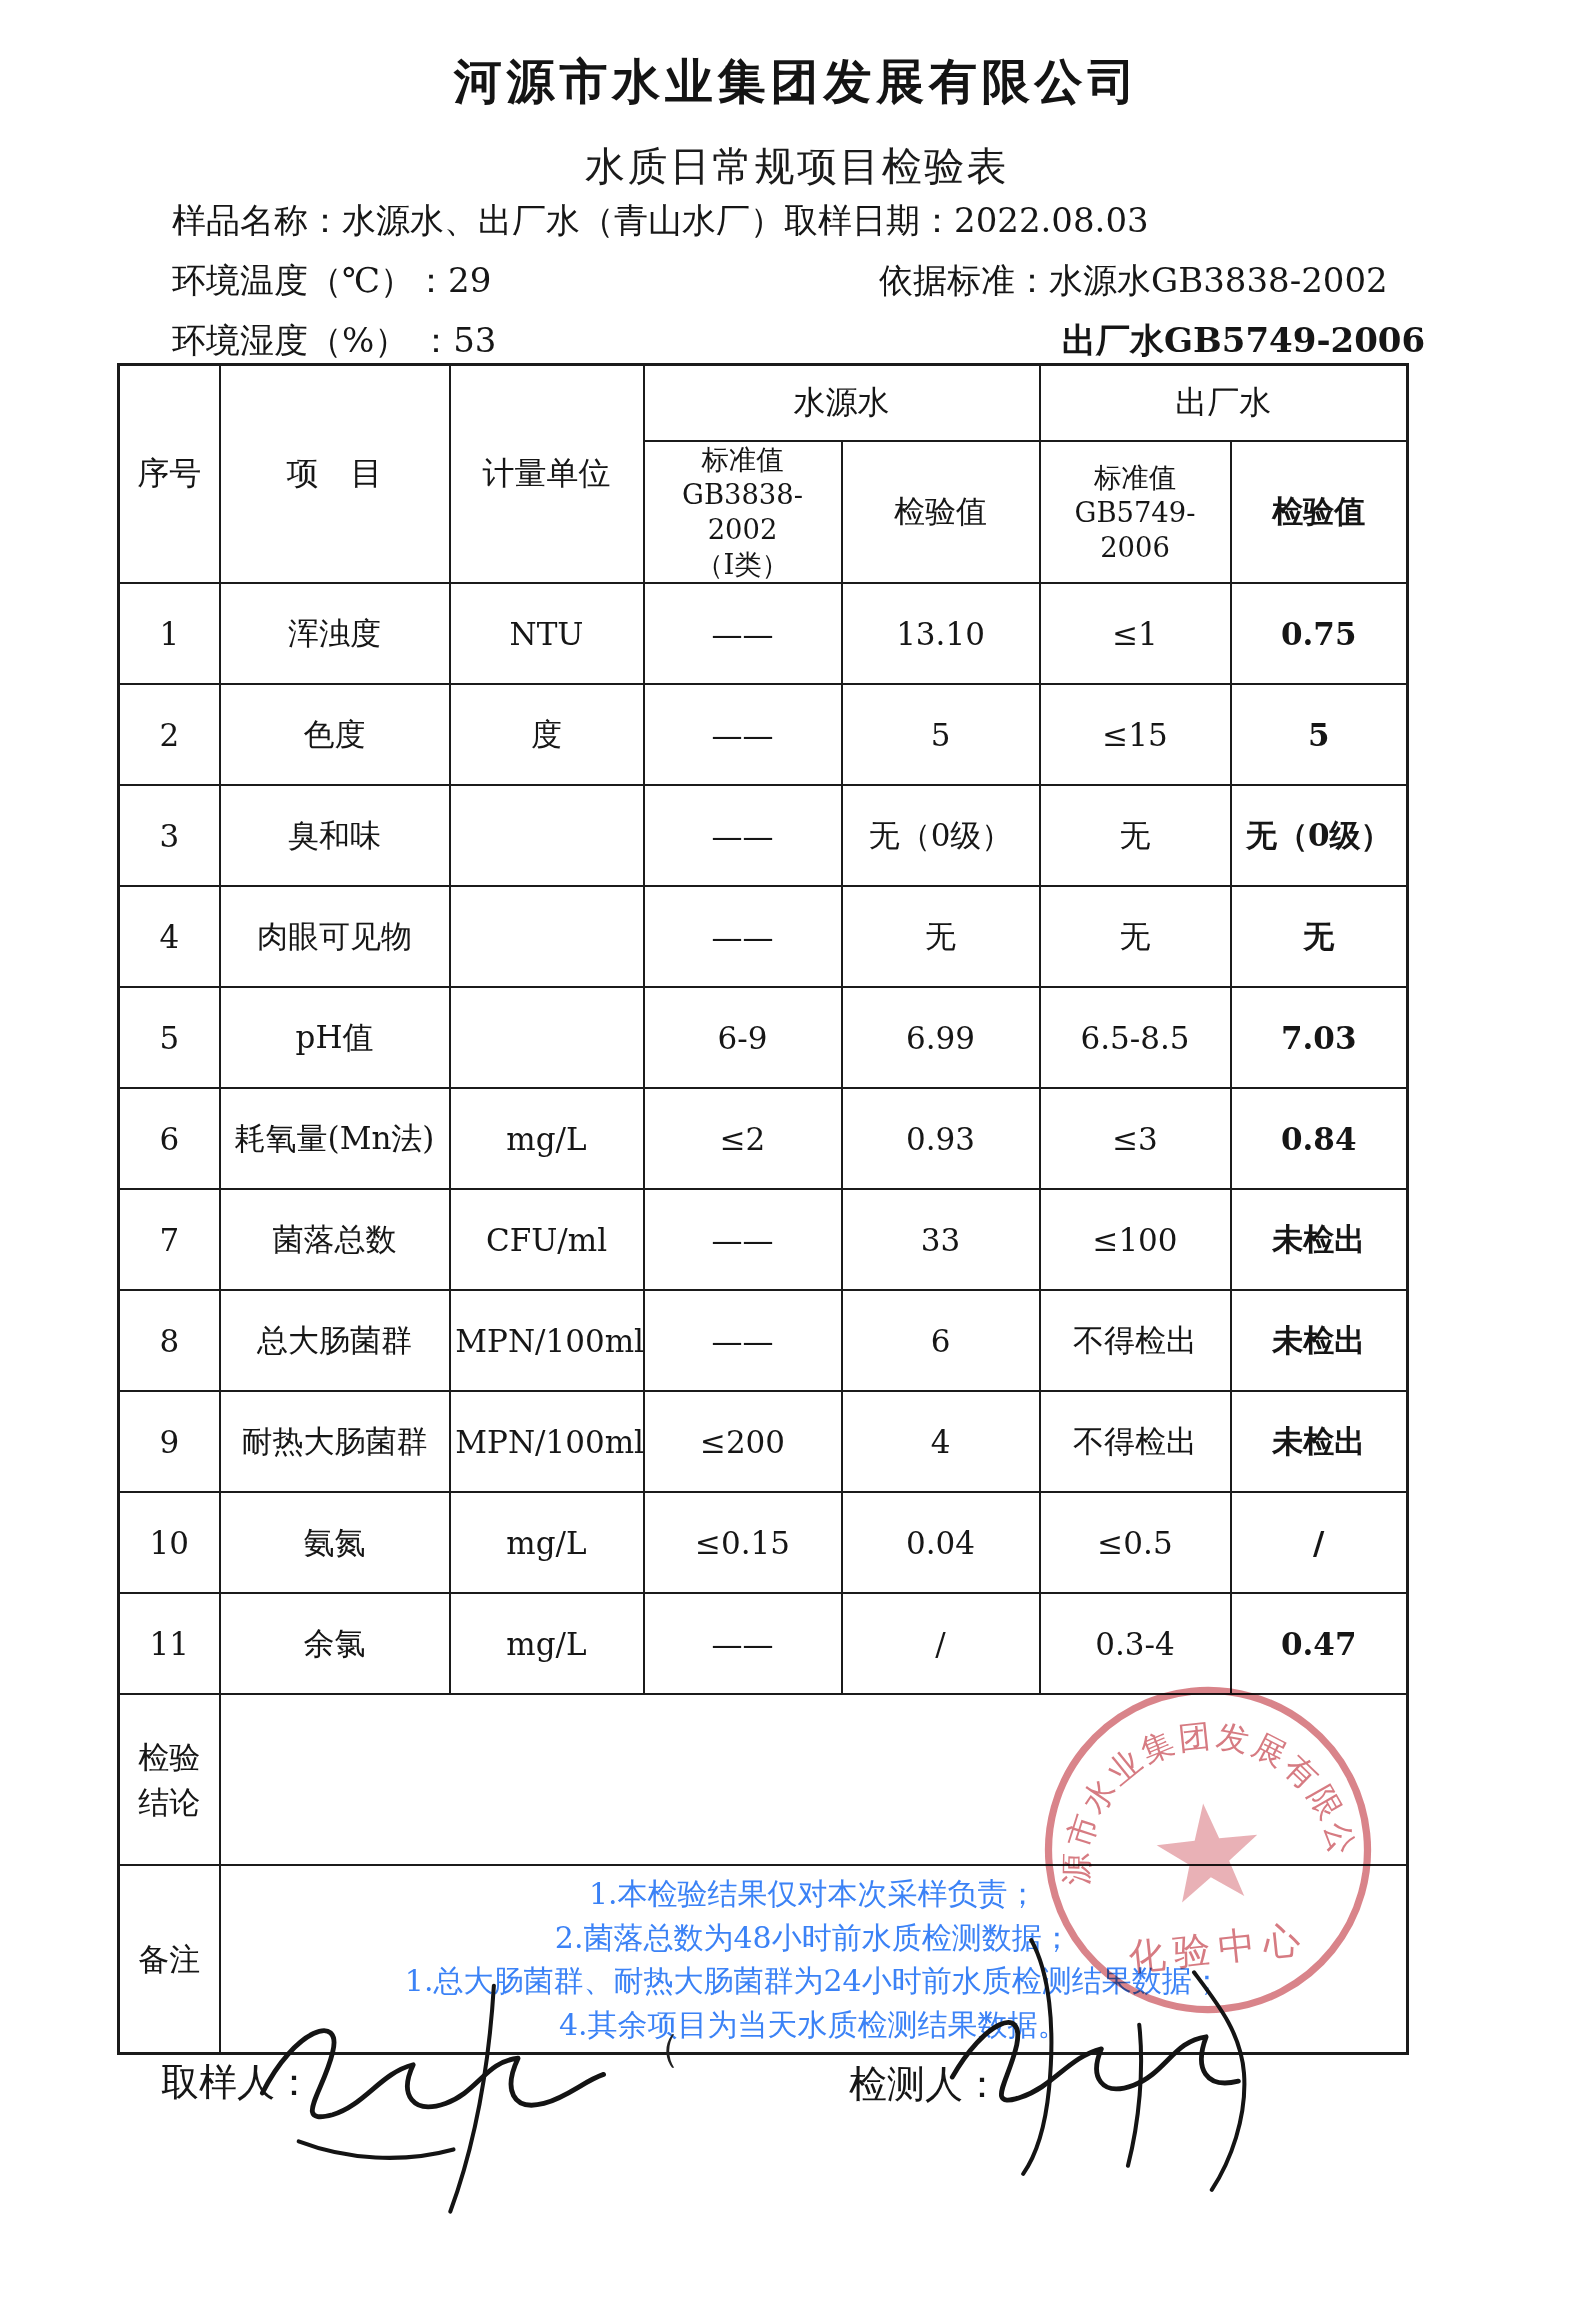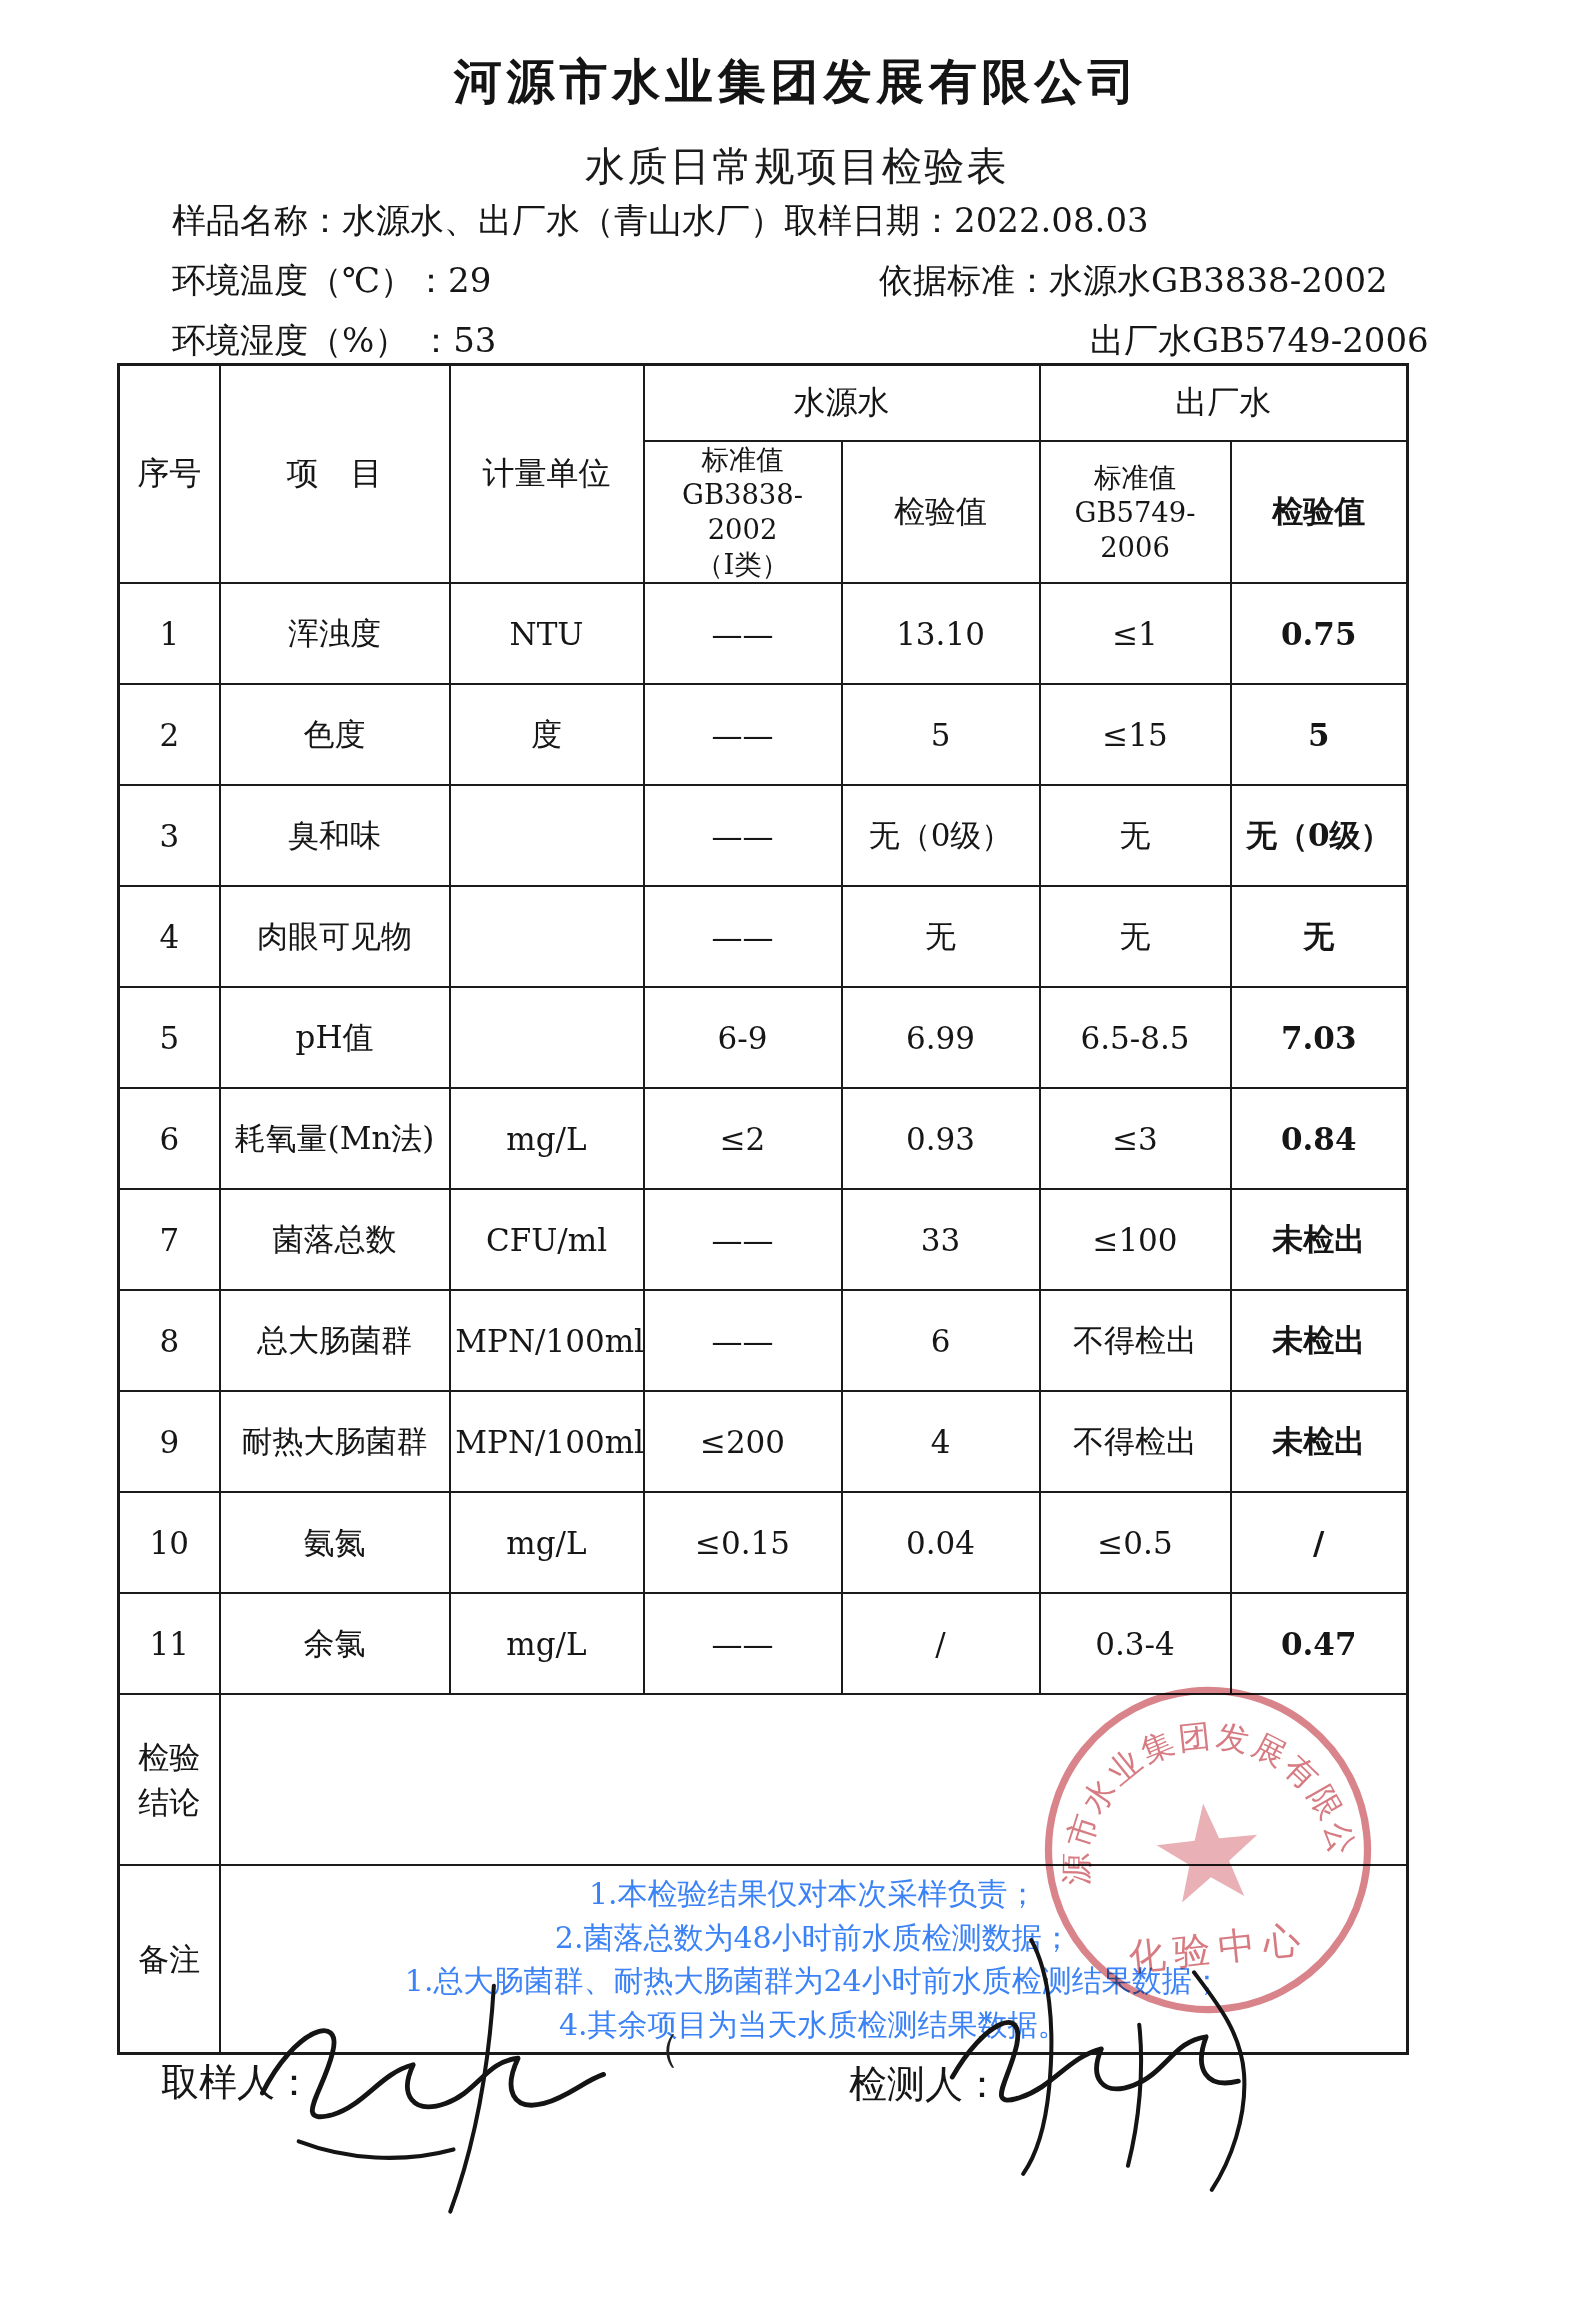--- a/index.html
+++ b/index.html
@@ -17,21 +17,21 @@
   .report-title{
     top:139px;left:0;width:100%;text-align:center;
     font-size:40px;font-weight:normal;letter-spacing:2.4px;color:#1b1b1b;
   }
   
   .info{font-size:34px;white-space:nowrap;color:#161616;}
   .line1{top:198px;left:172px;}
   .line2l{top:258px;left:172px;}
   .line2r{top:258px;left:879px;}
   .line3l{top:318px;left:172px;}
-  .line3r{top:318px;left:1090px;}
+  .line3r{top:318px;left:1062px;font-weight:bold;}
   
   table.report{
     position:absolute;left:117px;top:363px;width:1288px;
     border-collapse:collapse;table-layout:fixed;
     border:3.2px solid #1b1b1b;
   }
   table.report td{
     border:2.4px solid #1b1b1b;text-align:center;vertical-align:middle;
     font-size:31px;padding:0 4.8px;overflow:hidden;color:#161616;
   }

